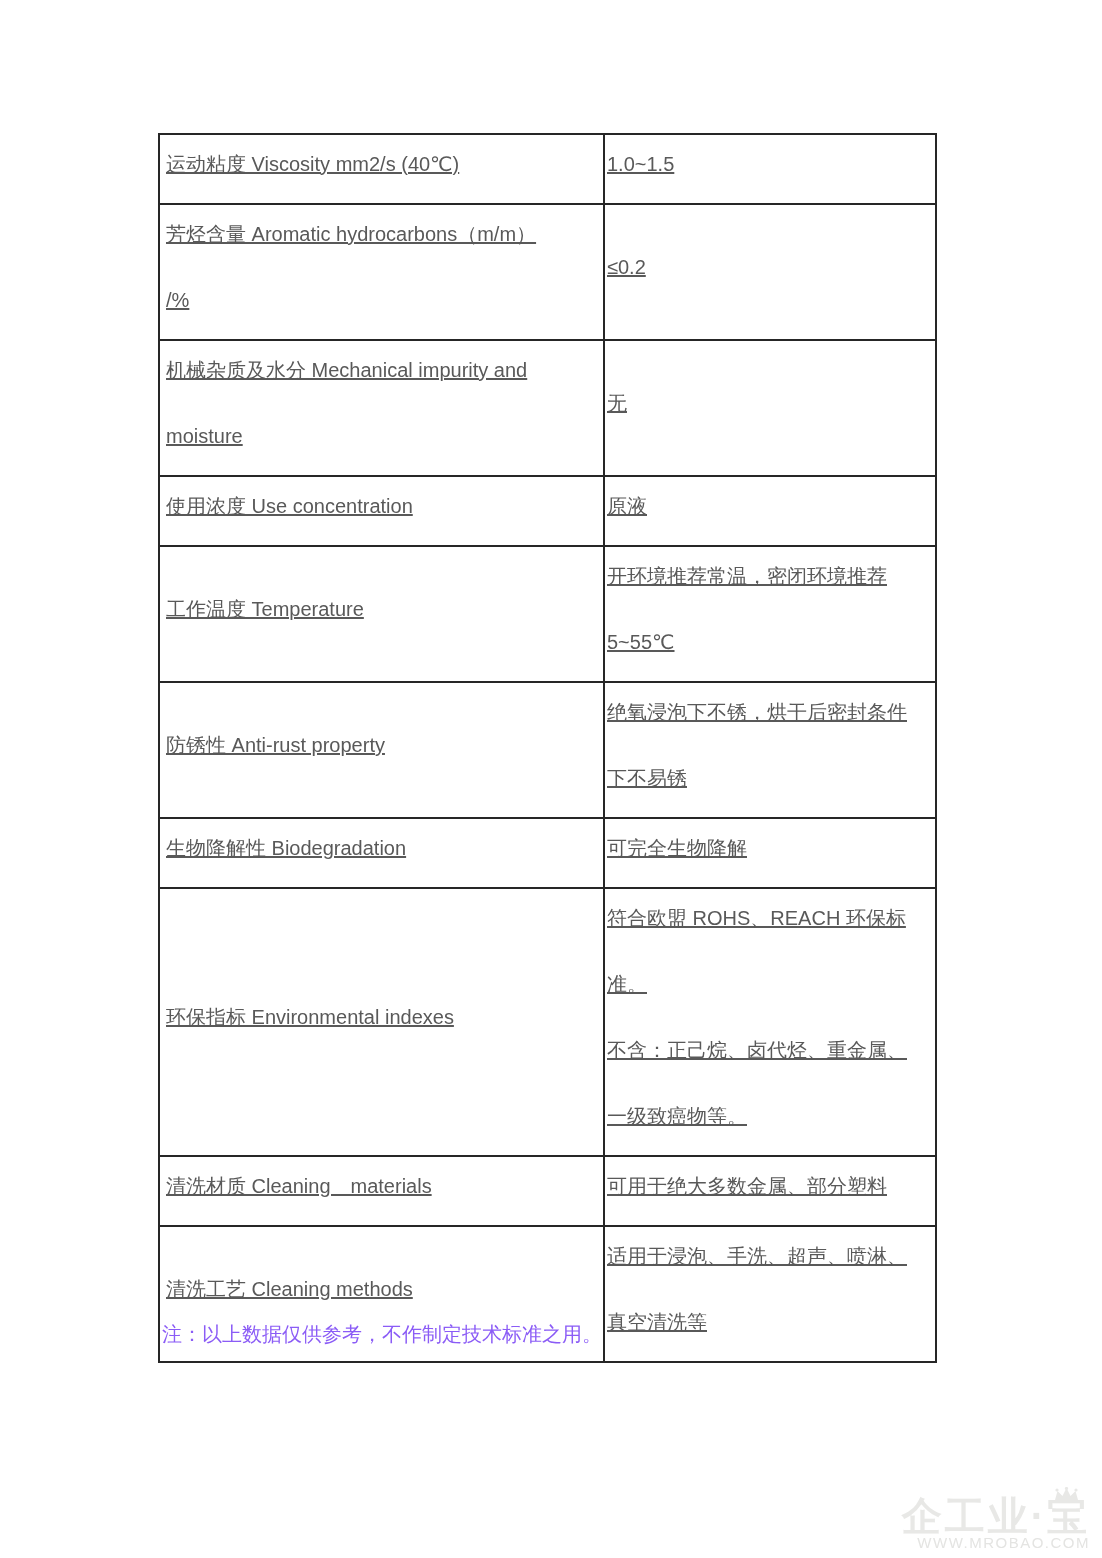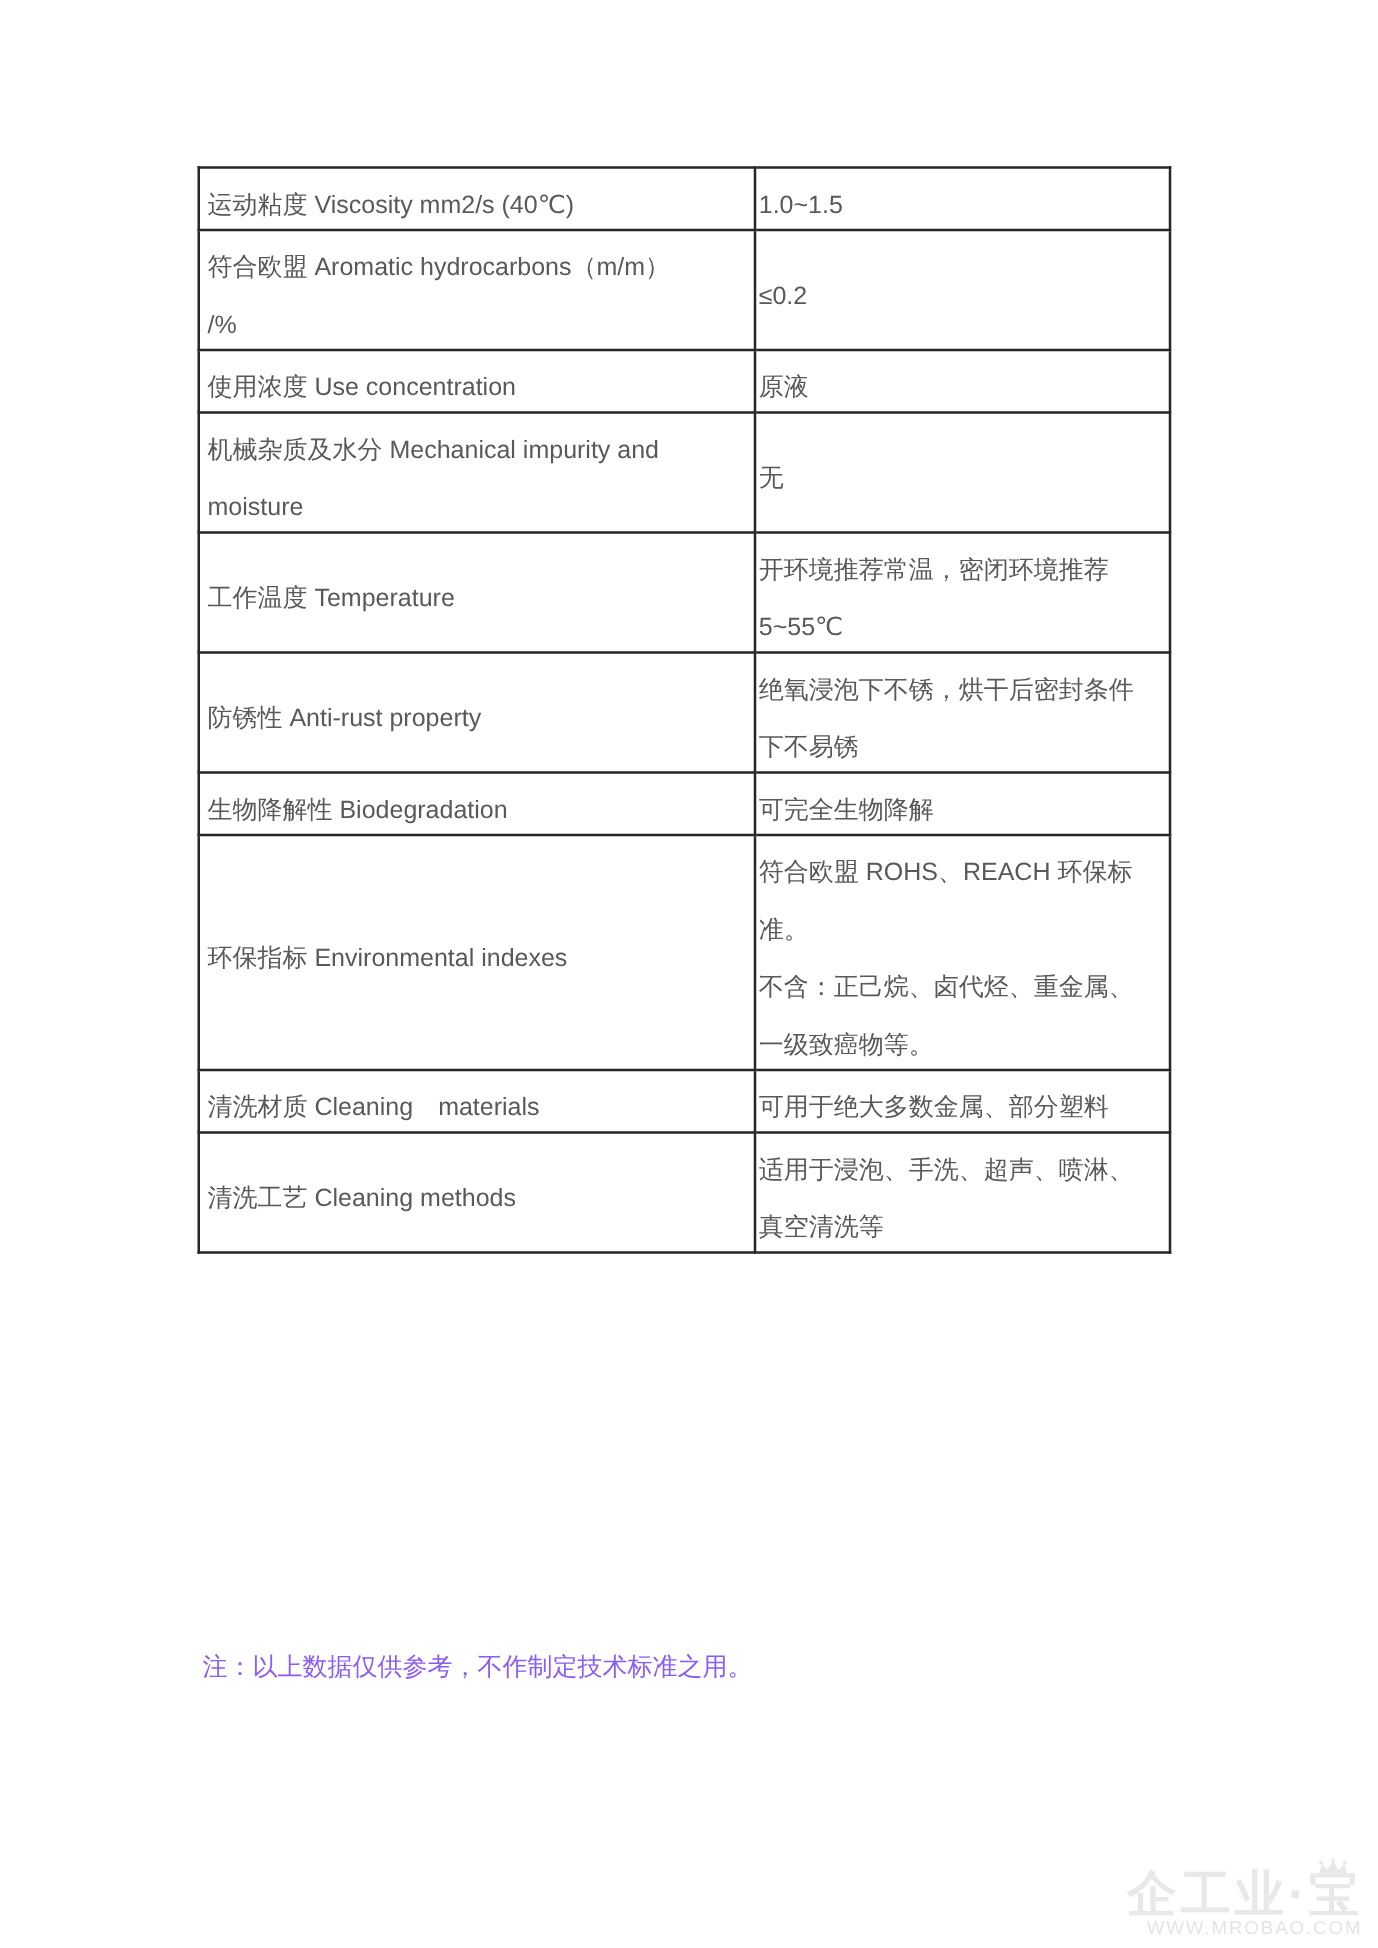--- a/index.html
+++ b/index.html
@@ -38,22 +38,23 @@
   }
   table.spec td.left {
     text-align: left;
     padding-left: 6px;
   }
   table.spec td.right {
     text-align: left;
   }
   .ln {
     line-height: 57px;
-    height: 46px;
+    height: 66px;
     white-space: nowrap;
+    text-decoration: underline;
   }
   .note {
     position: absolute;
     left: 162px;
     top: 1318px;
     font-size: 20px;
     line-height: 32px;
     color: #8b5cf6;
     white-space: nowrap;
   }
@@ -101,42 +102,42 @@
         <tr>
       <td class="left">
             <div class="ln">运动粘度 Viscosity mm2/s (40℃)</div>
           </td>
       <td class="right">
             <div class="ln">1.0~1.5</div>
           </td>
     </tr>
         <tr>
       <td class="left">
-            <div class="ln">符合欧盟 Aromatic hydrocarbons（m/m）</div>
+            <div class="ln">芳烃含量 Aromatic hydrocarbons（m/m）</div>
             <div class="ln">/%</div>
           </td>
       <td class="right">
             <div class="ln">≤0.2</div>
-          </td>
-    </tr>
-        <tr>
-      <td class="left">
-            <div class="ln">使用浓度 Use concentration</div>
-          </td>
-      <td class="right">
-            <div class="ln">原液</div>
           </td>
     </tr>
         <tr>
       <td class="left">
             <div class="ln">机械杂质及水分 Mechanical impurity and</div>
             <div class="ln">moisture</div>
           </td>
       <td class="right">
             <div class="ln">无</div>
+          </td>
+    </tr>
+        <tr>
+      <td class="left">
+            <div class="ln">使用浓度 Use concentration</div>
+          </td>
+      <td class="right">
+            <div class="ln">原液</div>
           </td>
     </tr>
         <tr>
       <td class="left">
             <div class="ln">工作温度 Temperature</div>
           </td>
       <td class="right">
             <div class="ln">开环境推荐常温，密闭环境推荐</div>
             <div class="ln">5~55℃</div>
           </td>

